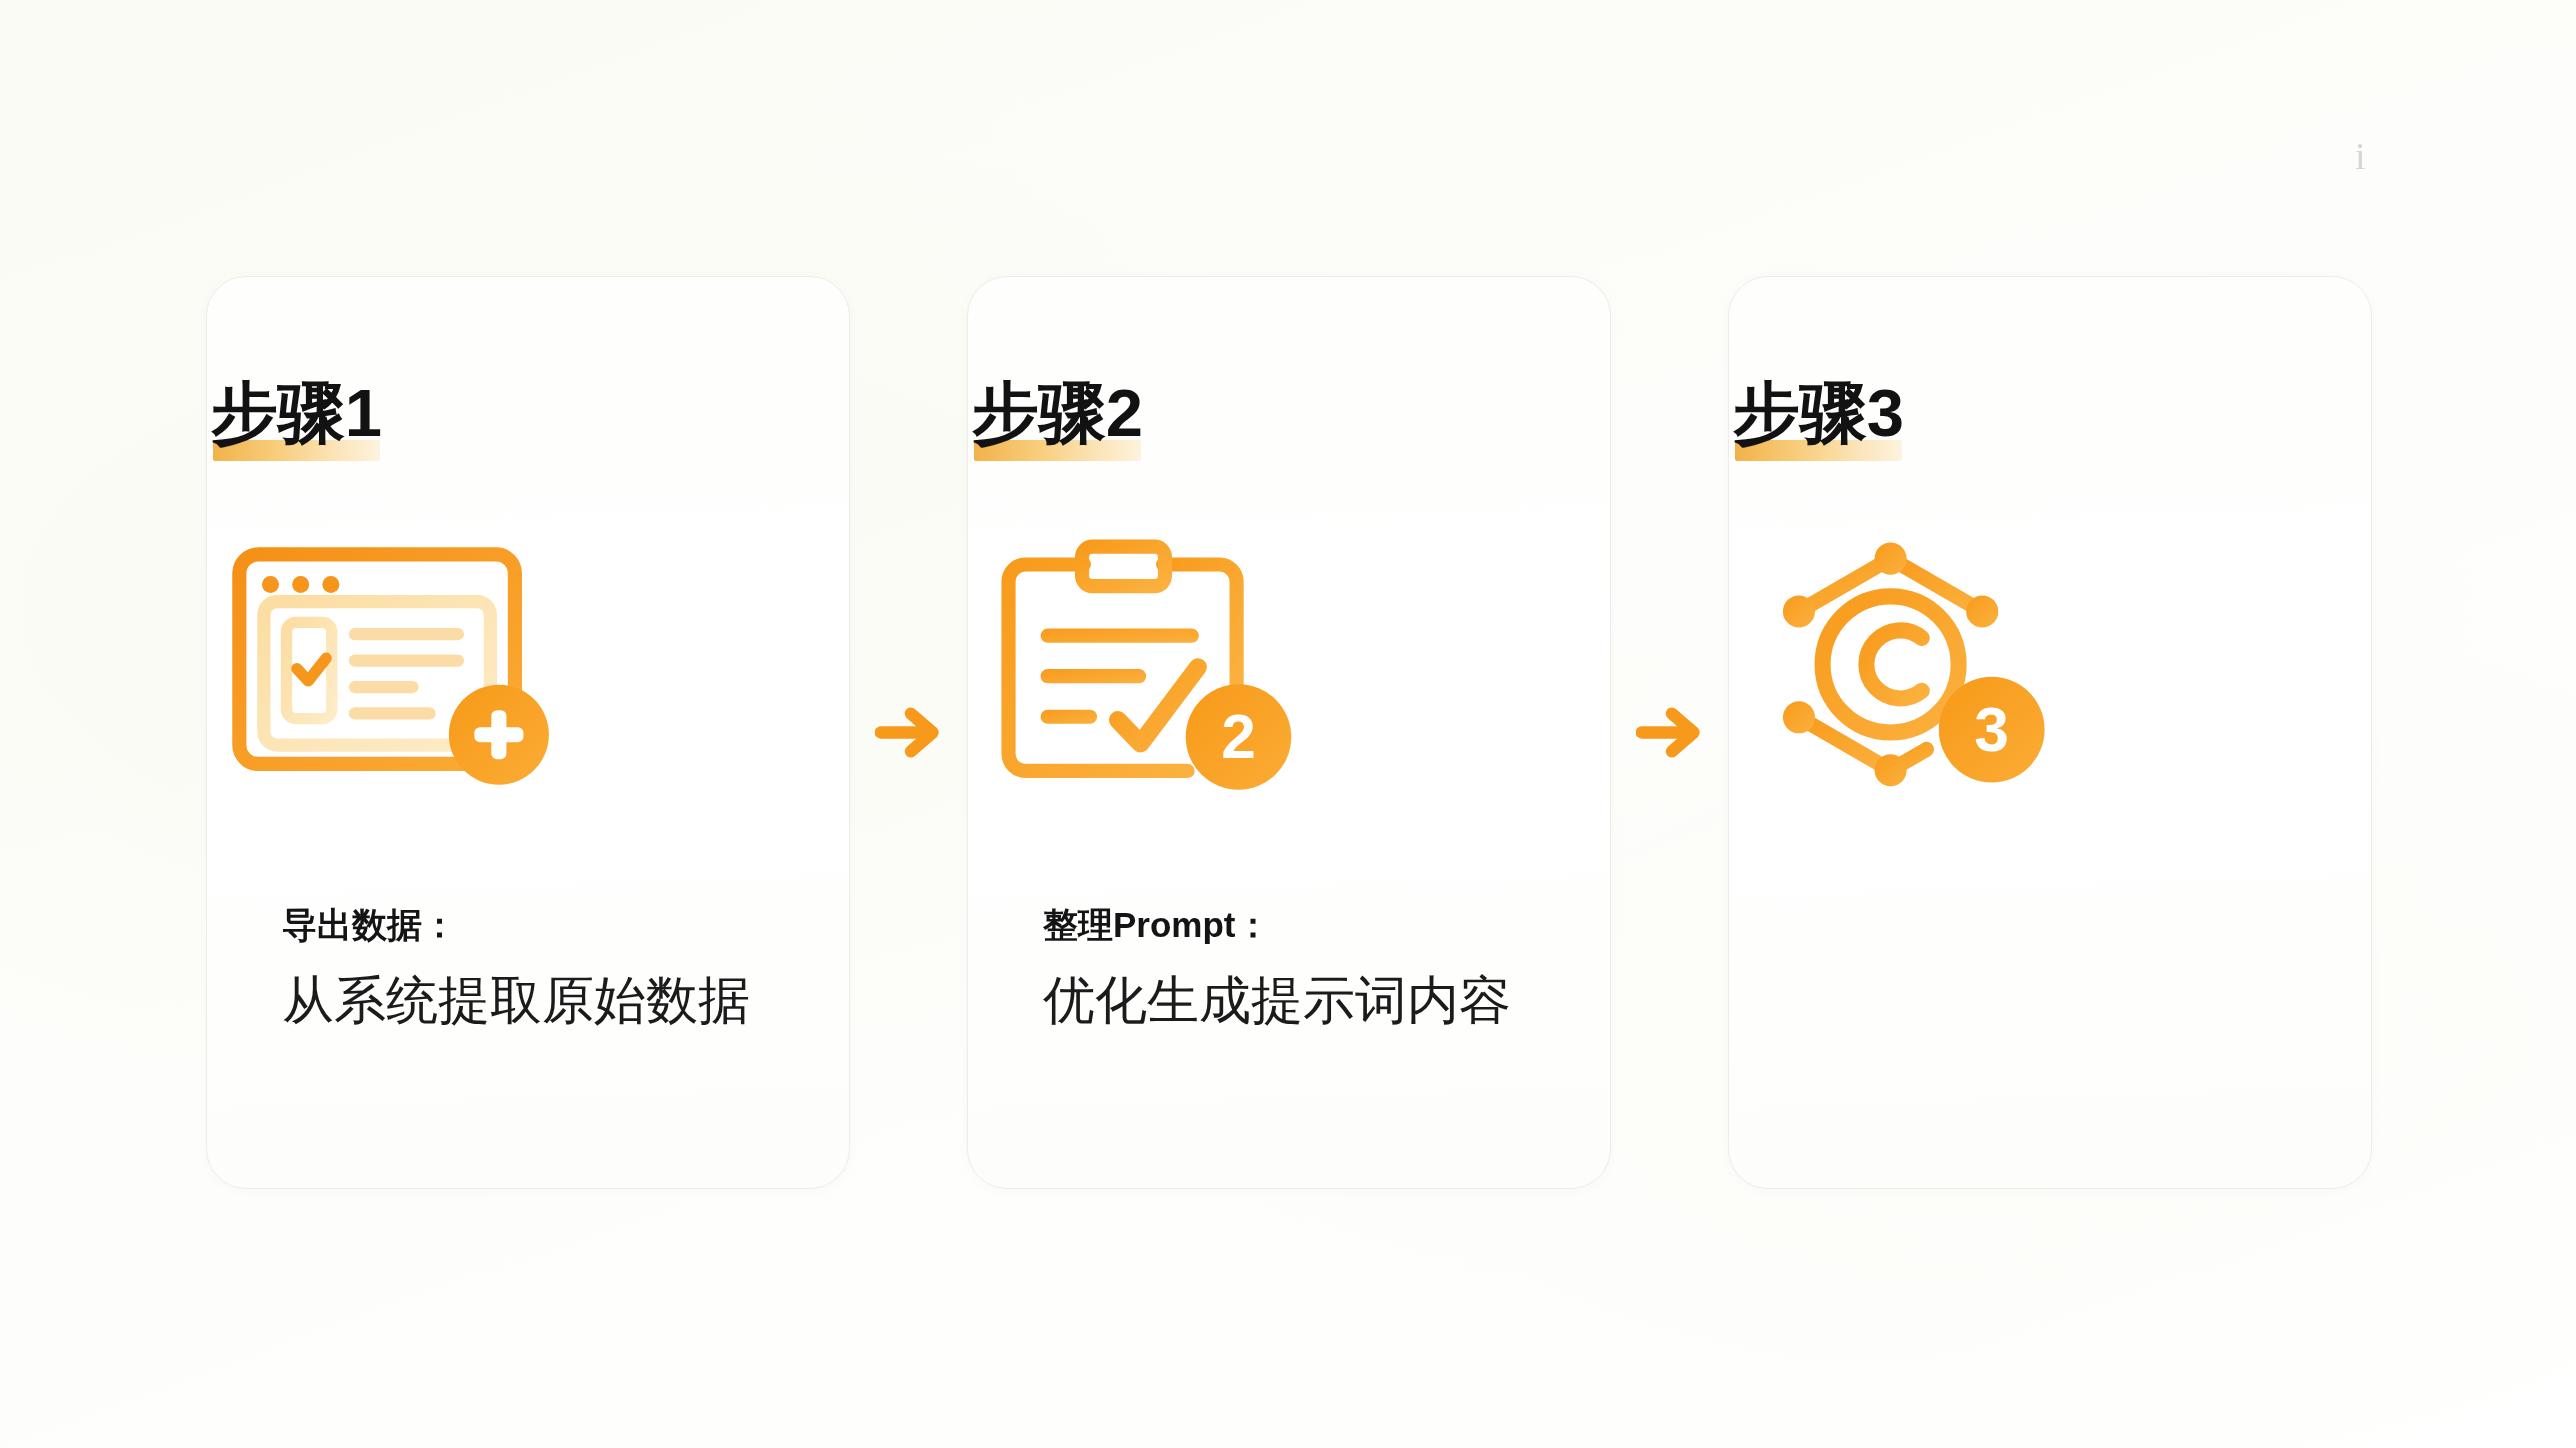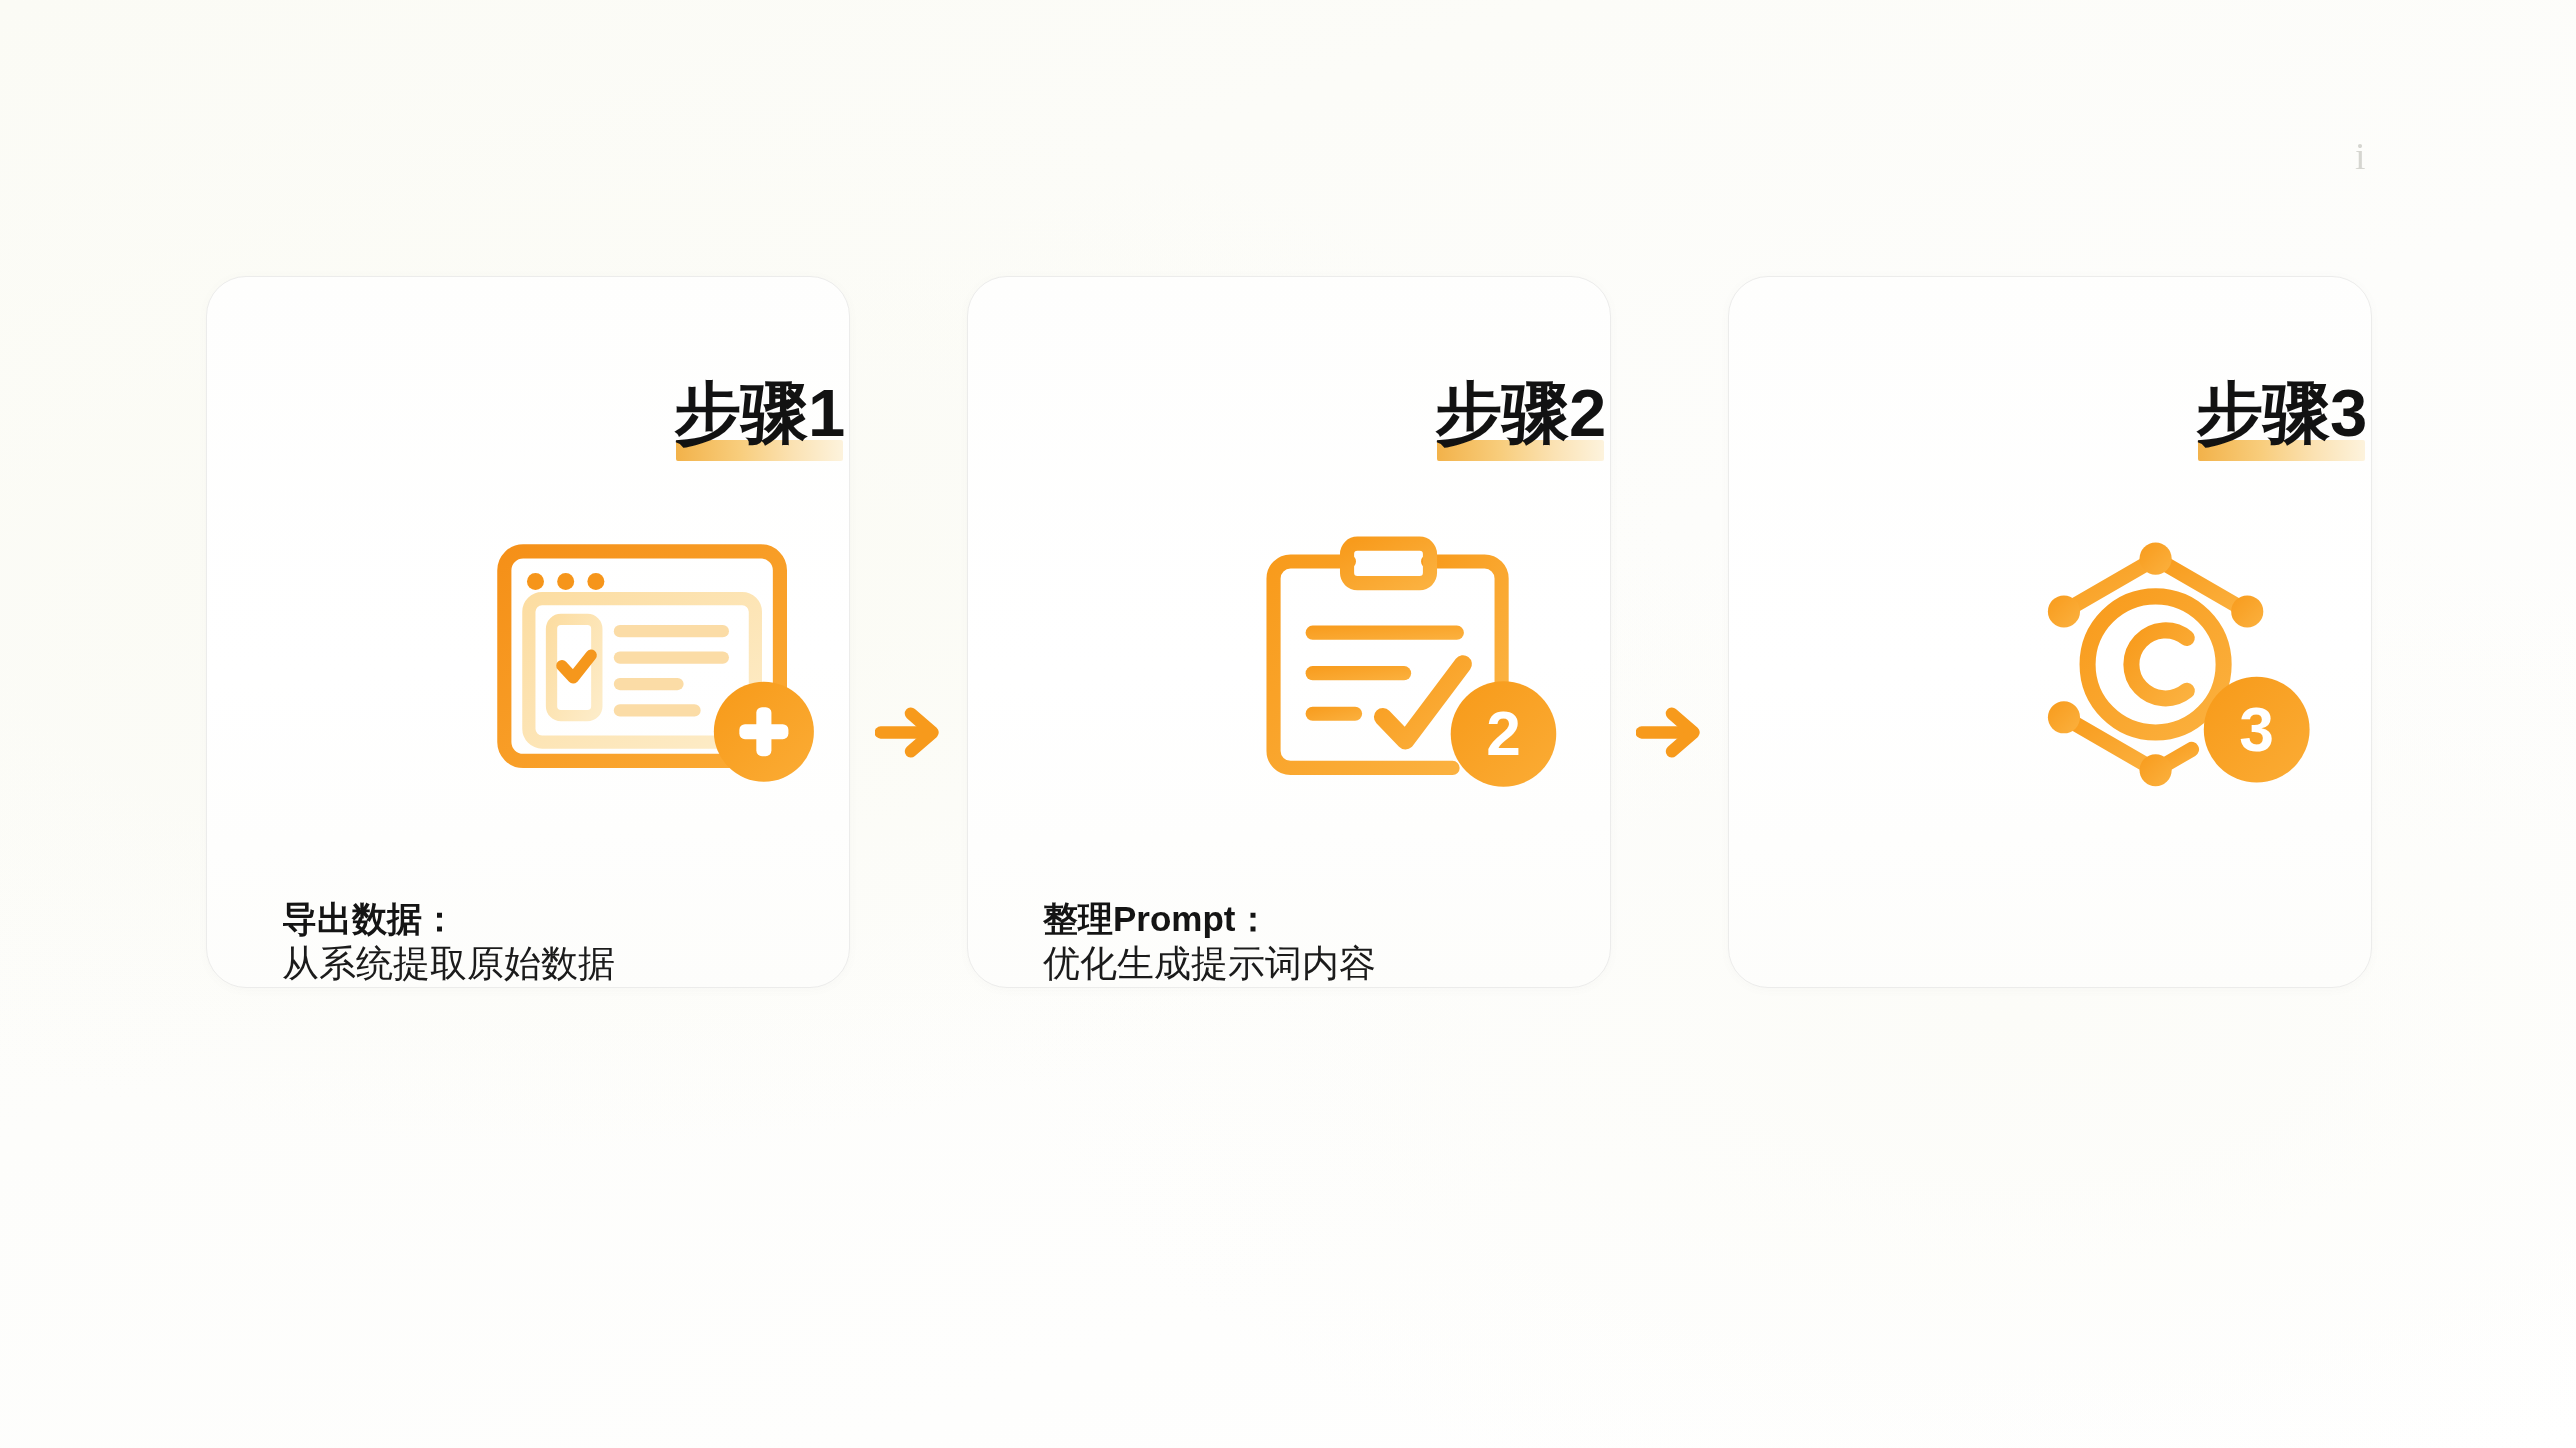--- a/index.html
+++ b/index.html
@@ -46,28 +46,28 @@
     width: 2166px;
     height: 913px;
     display: flex;
     flex-direction: row;
     align-items: stretch;
     justify-content: space-between;
   }
 
   .card {
     width: 644px;
-    height: 712px;
+    height: 913px;
     background: linear-gradient(178deg, #fefefd 0%, #ffffff 55%, #fdfdfb 100%);
     border: 1.9px solid #ececeb;
     border-radius: 40px;
     box-shadow: 0 1.9px 9.4px rgba(120,120,110,0.035);
     display: flex;
     flex-direction: column;
-    align-items: flex-end;
+    align-items: flex-start;
     position: relative;
   }
 
   .step-title-wrap {
     margin-top: 102px;
     position: relative;
     display: inline-block;
     padding: 0 3.8px;
   }
 
@@ -113,21 +113,22 @@
 
   .caption-title {
     font-size: 35px;
     font-weight: bold;
     color: #141414;
     line-height: 1.25;
     white-space: nowrap;
   }
 
   .caption-desc {
-    font-size: 37px;
+    margin-top: 21px;
+    font-size: 52px;
     font-weight: normal;
     color: #1b1b1b;
     line-height: 1.25;
     white-space: nowrap;
   }
 
   .arrow {
     width: 115px;
     display: flex;
     align-items: center;

